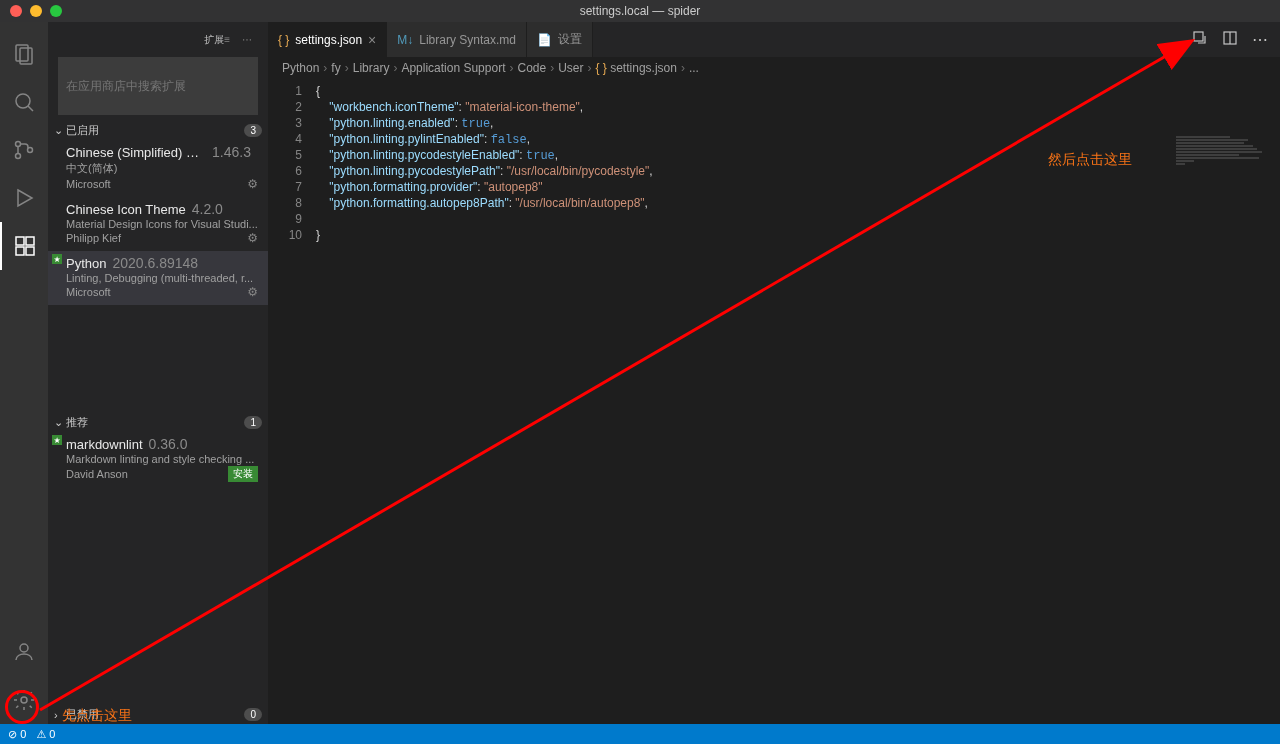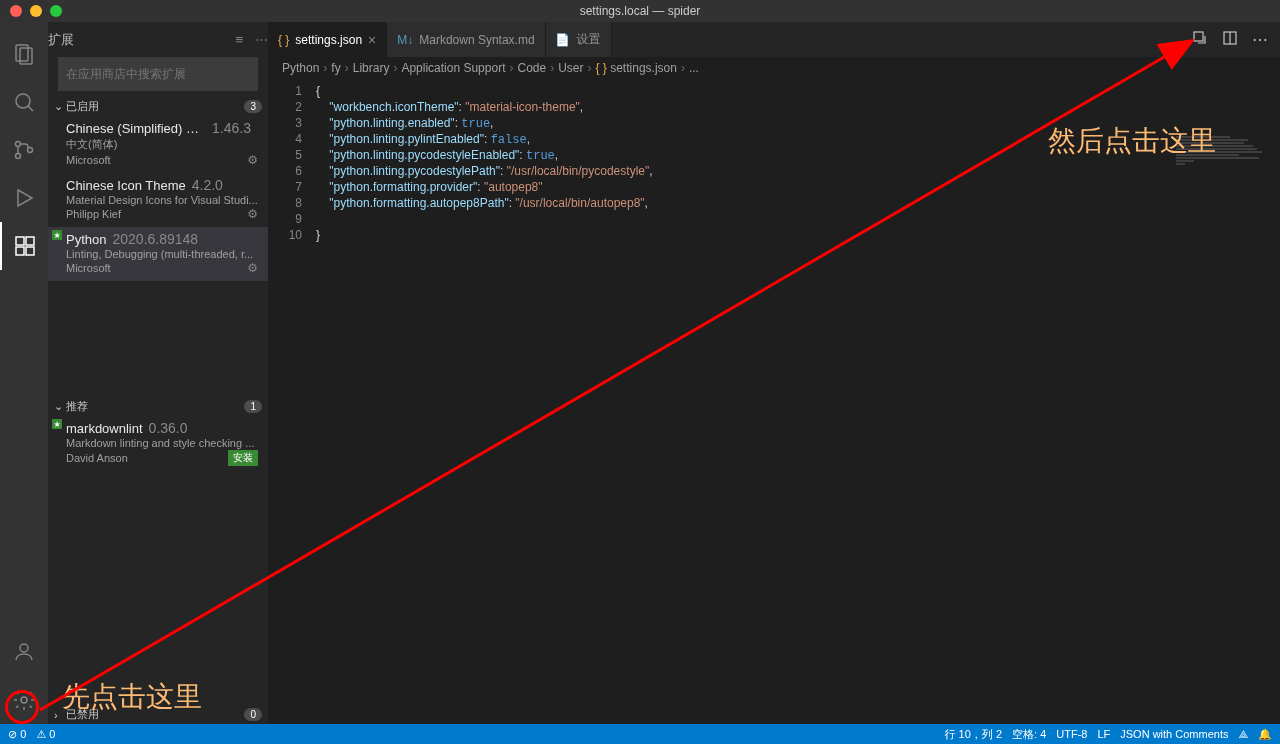--- a/index.html
+++ b/index.html
@@ -19,24 +19,24 @@
 
 
 .activitybar { width: 48px; background: #333333; display: flex; flex-direction: column; align-items: center; padding-top: 8px; }
 .activity-icon { width: 48px; height: 48px; display: flex; align-items: center; justify-content: center; color: #858585; cursor: pointer; }
 .activity-icon.active { color: #ffffff; border-left: 2px solid #fff; }
 .activity-spacer { flex: 1; }
 .activity-icon svg { width: 24px; height: 24px; }
 
 
 .sidebar { width: 220px; background: #252526; display: flex; flex-direction: column; font-size: 12px; }
-.sidebar-header { height: 35px; display: flex; align-items: center; padding: 0 0; color: #bbbbbb; font-size: 13px; justify-content: space-between; }
+.sidebar-header { height: 35px; display: flex; align-items: center; padding: 0 16px; color: #bbbbbb; font-size: 10px; justify-content: flex-end; }
 .sidebar-header-icons { display: flex; gap: 12px; color: #858585; }
 .search-box { margin: 0 10px 6px; }
-.search-box input { width: 100%; background: #3c3c3c; border: none; color: #cccccc; padding: 10px 8px; font-size: 12px; outline: none; }
+.search-box input { width: 100%; background: #3c3c3c; border: none; color: #cccccc; padding: 22px 8px; font-size: 12px; outline: none; }
 .section-header { display: flex; align-items: center; padding: 2px 6px; color: #cccccc; font-size: 11px; cursor: pointer; justify-content: space-between; }
 .section-header-left { display: flex; align-items: center; gap: 4px; }
 .badge { background: #4d4d4d; color: #fff; border-radius: 10px; padding: 1px 6px; font-size: 10px; }
 .ext-list { flex: 0 0 auto; }
 .ext-item { padding: 4px 10px 6px 18px; cursor: pointer; position: relative; }
 .ext-item.selected { background: #37373d; }
 .ext-name-row { display: flex; align-items: baseline; gap: 6px; }
 .ext-name { color: #e8e8e8; font-size: 13px; white-space: nowrap; overflow: hidden; text-overflow: ellipsis; max-width: 140px; }
 .ext-version { color: #8a8a8a; font-size: 14px; }
 .ext-desc { color: #a0a0a0; font-size: 11px; white-space: nowrap; overflow: hidden; text-overflow: ellipsis; margin-top: 1px; }
@@ -68,21 +68,21 @@
 .tok-bool { color: #569cd6; font-family: Liberation Mono, monospace; }
 .tok-punc { color: #d4d4d4; }
 
 
 .statusbar { height: 20px; background: #007acc; color: #fff; display: flex; align-items: center; font-size: 11px; padding: 0 8px; justify-content: space-between; }
 .status-left, .status-right { display: flex; gap: 10px; align-items: center; }
 .status-item { cursor: pointer; }
 
 
 .annotation-arrow { position: absolute; pointer-events: none; }
-.annotation-text { position: absolute; color: #fdba74; font-size: 28px; font-weight: 500; pointer-events: none; }
+.annotation-text { position: absolute; color: #f97316; font-size: 14px; font-weight: 500; pointer-events: none; margin-top: 29px; }
 .annotation-circle { position: absolute; border: 3px solid #ff0000; border-radius: 50%; pointer-events: none; }
 
 .chevron { display: inline-block; width: 8px; }
 .minimap { position: absolute; right: 14px; top: 57px; width: 90px; height: 50px; opacity: 0.3; }
 .minimap div { height: 2px; background: #888; margin-bottom: 1px; }
 </style>
 </head>
 <body>
 
 <div class="titlebar">
@@ -241,21 +241,21 @@
   <div class="editor-area">
     <div class="tabs">
       <div id="tabs-container" style="display:flex">
           <div class="tab active">
       <span class="tab-icon" style="color:#e8ab53">{ }</span>
       <span>settings.json</span>
       <span class="tab-close">×</span>
     </div>
           <div class="tab">
       <span class="tab-icon" style="color:#519aba">M↓</span>
-      <span>Markdown Syntax.md</span>
+      <span>Library Syntax.md</span>
 
     </div>
           <div class="tab">
       <span class="tab-icon" style="color:#519aba">📄</span>
       <span>设置</span>
 
     </div>
         </div>
       <div class="tab-actions">
         <span><svg width="16" height="16" viewBox="0 0 16 16" fill="none" stroke="currentColor" stroke-width="1.2">
@@ -314,29 +314,20 @@
       </div>
     </div>
   </div>
 </div>
 
 <div class="statusbar">
   <div class="status-left" id="status-left">
       <span class="status-item">⊘ 0</span>
       <span class="status-item">⚠ 0</span>
     </div>
-  <div class="status-right" id="status-right">
-      <span class="status-item">行 10，列 2</span>
-      <span class="status-item">空格: 4</span>
-      <span class="status-item">UTF-8</span>
-      <span class="status-item">LF</span>
-      <span class="status-item">JSON with Comments</span>
-      <span class="status-item">⟁</span>
-      <span class="status-item">🔔</span>
-    </div>
 </div>
 
 <div class="annotation-circle" style="left:5px; top:690px; width:34px; height:34px;"></div>
 <div class="annotation-text" style="left:62px; top:678px;">先点击这里</div>
 <svg class="annotation-arrow" style="left:0; top:0; width:1280px; height:744px;">
   <defs>
       <marker id="ah" markerWidth="12" markerHeight="12" refX="10" refY="5" orient="auto">
         <polygon points="0,0 12,5 0,10" fill="#ff0000"></polygon>
       </marker>
     </defs>

